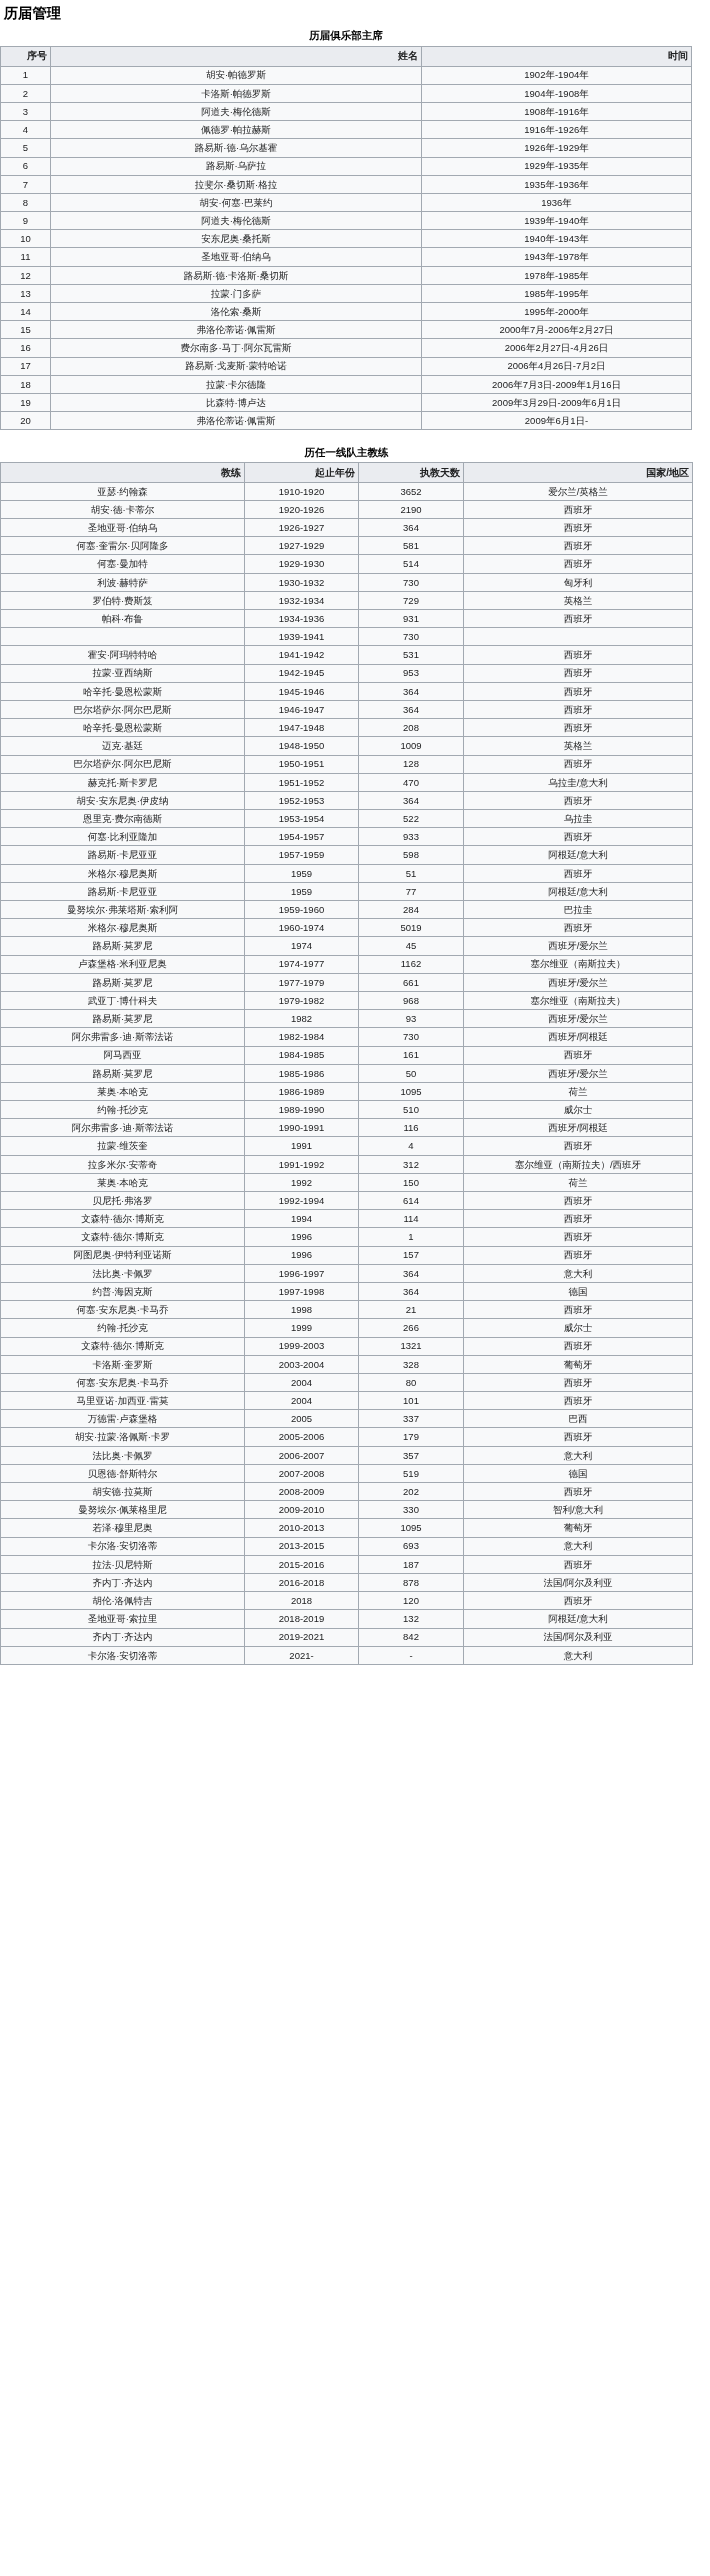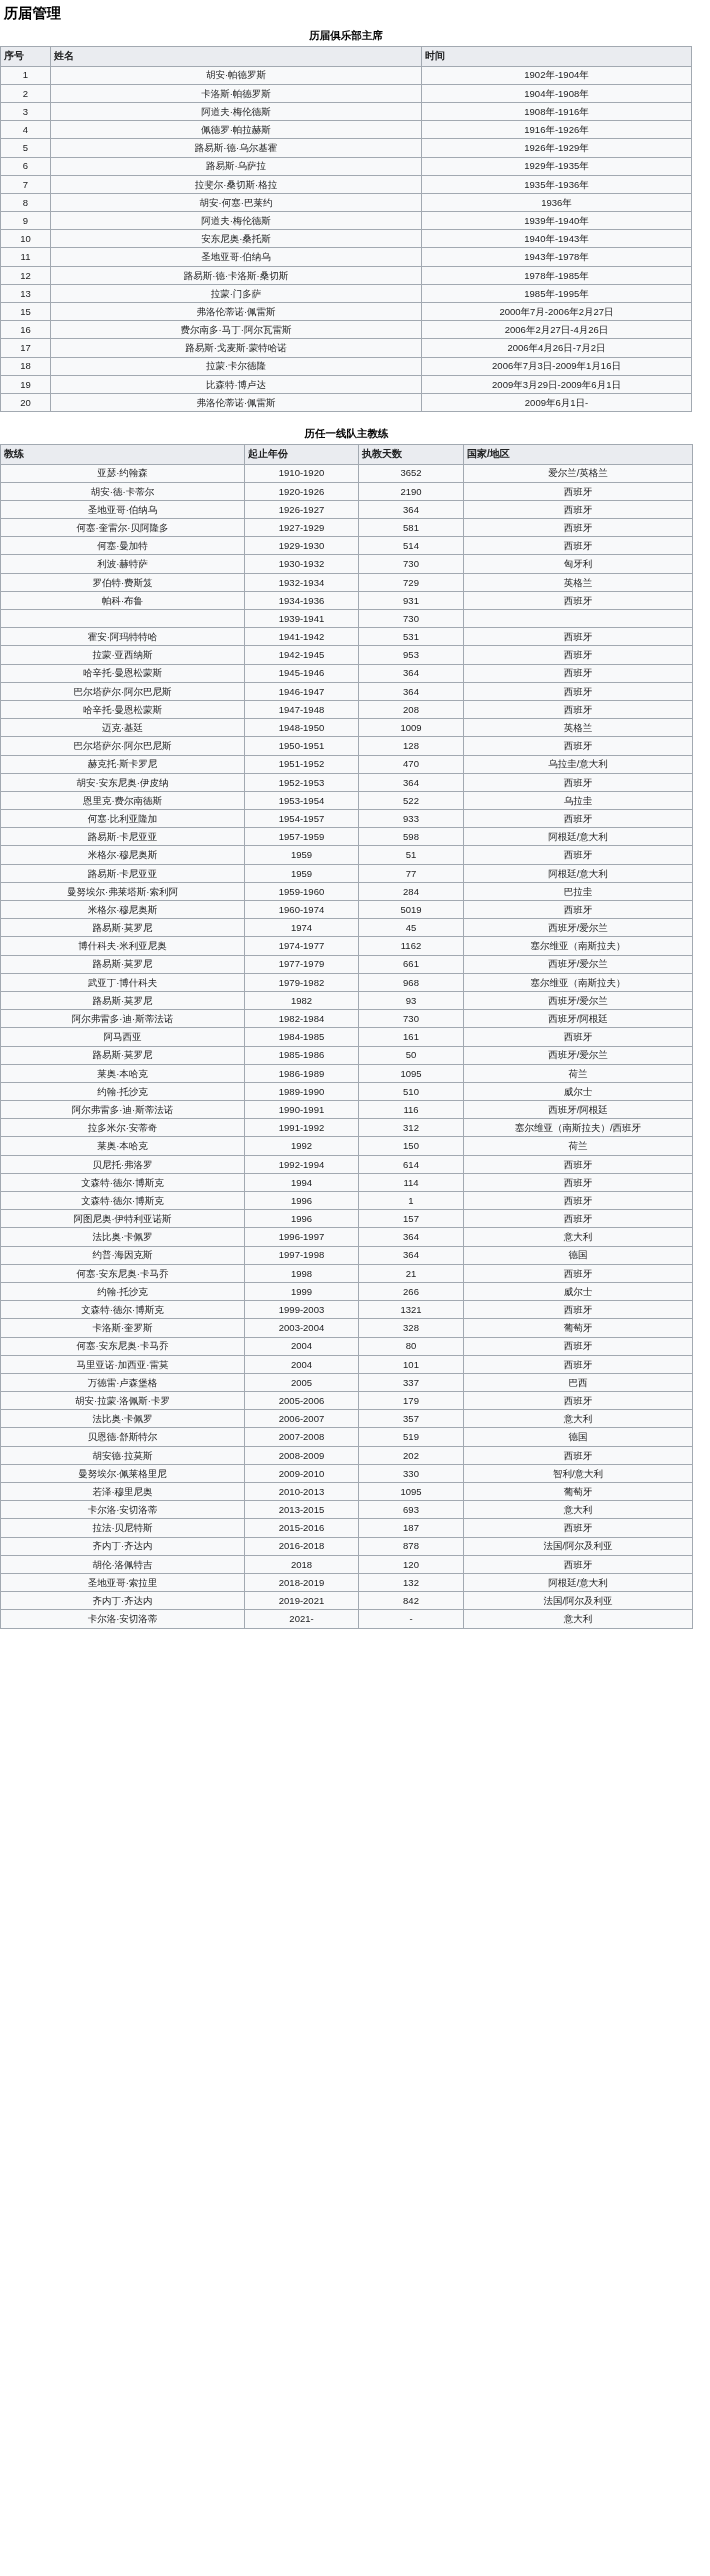--- a/index.html
+++ b/index.html
@@ -41,21 +41,21 @@
     padding: 2.9px 0 3.8px 0;
     background: #ffffff;
     text-align: center;
   }
   table.wt th {
     border: 1px solid #a2a9b1;
     background: #eaecf0;
     font-weight: bold;
     font-size: 10px;
     padding: 3.8px 2.9px;
-    text-align: left;
+    text-align: right;
     color: #202122;
   }
   table.wt td {
     border: 1px solid #a2a9b1;
     background: #f8f9fa;
     padding: 2.9px 2.9px;
     text-align: center;
     color: #202122;
     white-space: nowrap;
     overflow: hidden;
@@ -152,20 +152,25 @@
           <td>12</td>
           <td>路易斯·德·卡洛斯·桑切斯</td>
           <td>1978年-1985年</td>
         </tr>
         <tr>
           <td>13</td>
           <td>拉蒙·门多萨</td>
           <td>1985年-1995年</td>
         </tr>
         <tr>
+          <td>14</td>
+          <td>洛伦索·桑斯</td>
+          <td>1995年-2000年</td>
+        </tr>
+        <tr>
           <td>15</td>
           <td>弗洛伦蒂诺·佩雷斯</td>
           <td>2000年7月-2006年2月27日</td>
         </tr>
         <tr>
           <td>16</td>
           <td>费尔南多·马丁·阿尔瓦雷斯</td>
           <td>2006年2月27日-4月26日</td>
         </tr>
         <tr>
@@ -358,21 +363,21 @@
           <td>5019</td>
           <td>西班牙</td>
         </tr>
         <tr>
           <td>路易斯·莫罗尼</td>
           <td>1974</td>
           <td>45</td>
           <td>西班牙/爱尔兰</td>
         </tr>
         <tr>
-          <td>博什科夫·米利亚尼奥</td>
+          <td>卢森堡格·米利亚尼奥</td>
           <td>1974-1977</td>
           <td>1162</td>
           <td>塞尔维亚（南斯拉夫）</td>
         </tr>
         <tr>
           <td>路易斯·莫罗尼</td>
           <td>1977-1979</td>
           <td>661</td>
           <td>西班牙/爱尔兰</td>
         </tr>
@@ -416,20 +421,26 @@
           <td>约翰·托沙克</td>
           <td>1989-1990</td>
           <td>510</td>
           <td>威尔士</td>
         </tr>
         <tr>
           <td>阿尔弗雷多·迪·斯蒂法诺</td>
           <td>1990-1991</td>
           <td>116</td>
           <td>西班牙/阿根廷</td>
+        </tr>
+        <tr>
+          <td>拉蒙·维茨奎</td>
+          <td>1991</td>
+          <td>4</td>
+          <td>西班牙</td>
         </tr>
         <tr>
           <td>拉多米尔·安蒂奇</td>
           <td>1991-1992</td>
           <td>312</td>
           <td>塞尔维亚（南斯拉夫）/西班牙</td>
         </tr>
         <tr>
           <td>莱奥·本哈克</td>
           <td>1992</td>

